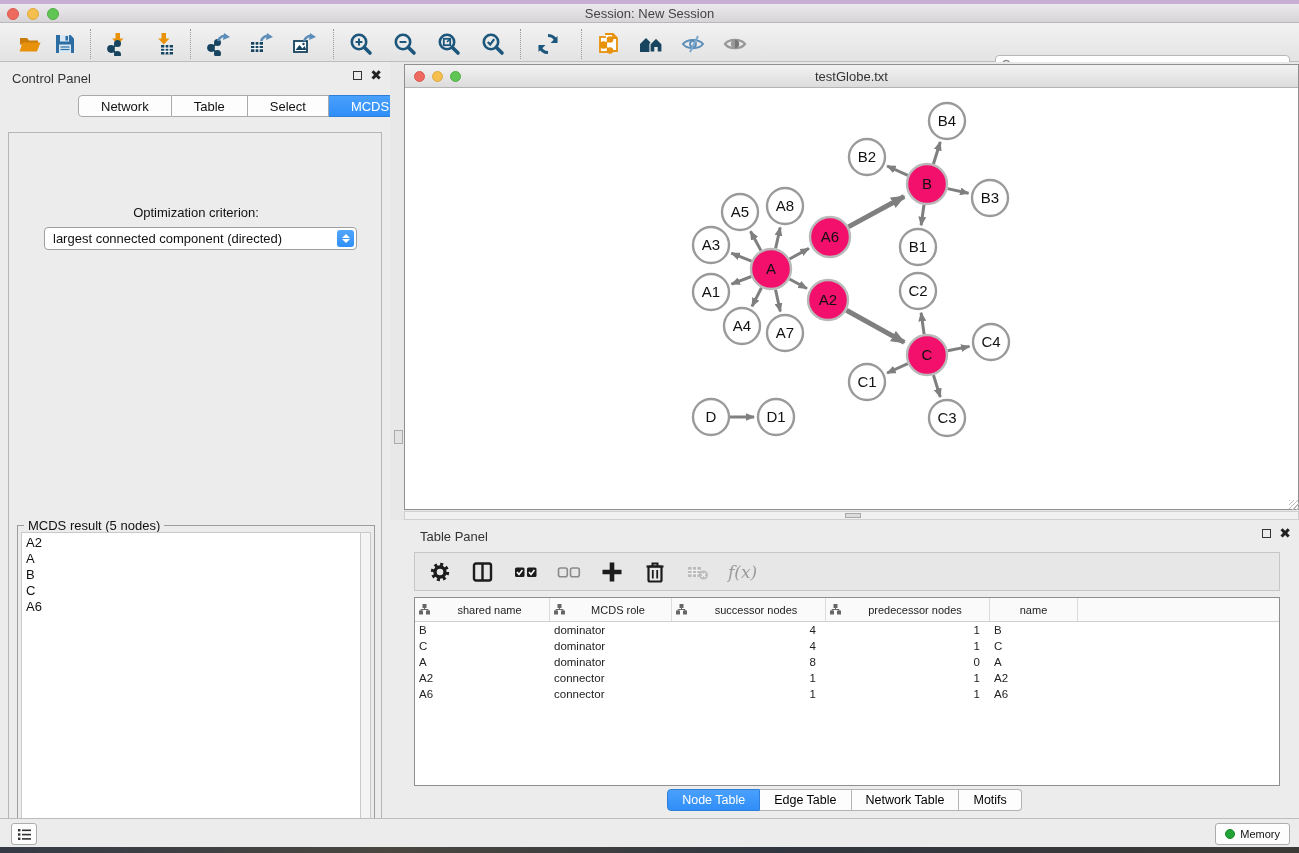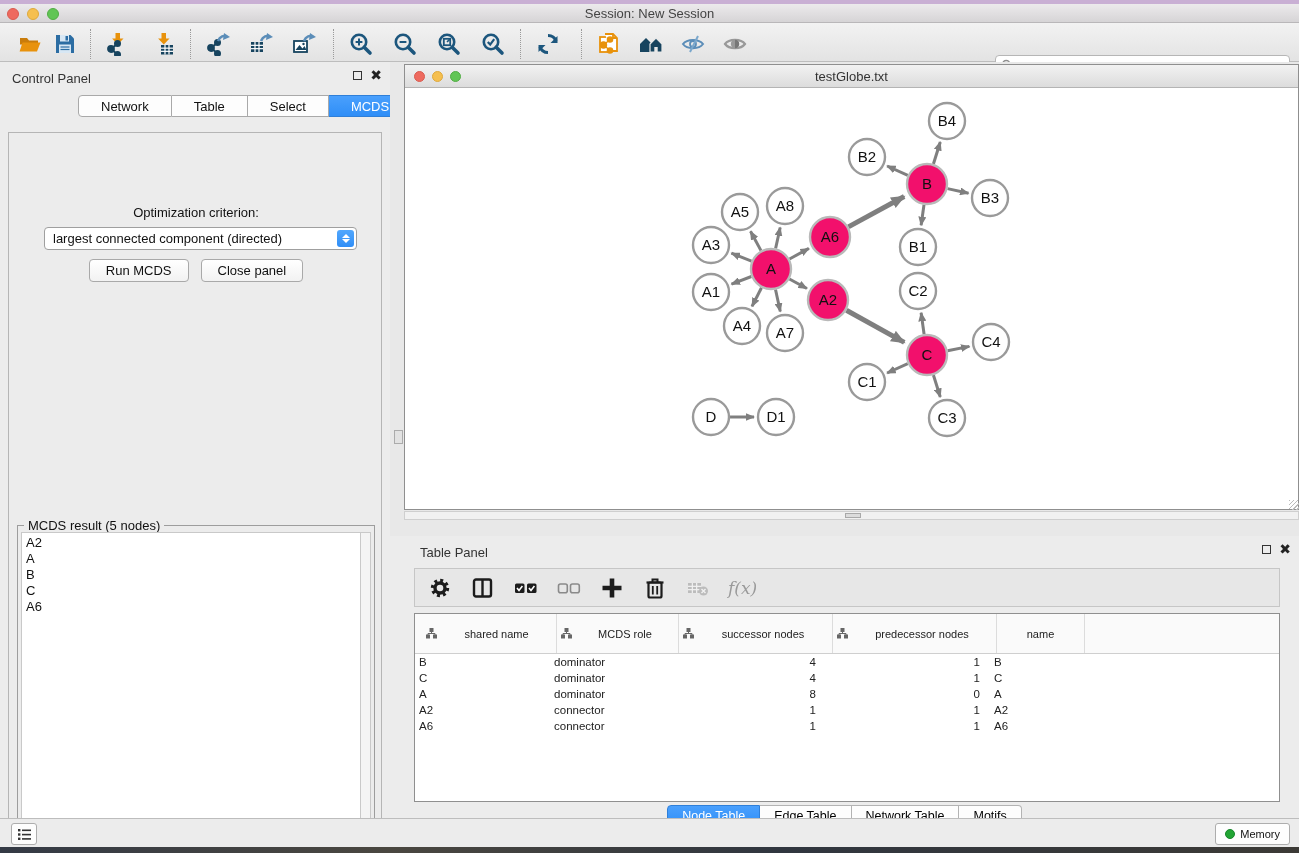--- a/index.html
+++ b/index.html
@@ -70,27 +70,27 @@
   .iframe-title { position:absolute; left:0; right:0; top:4px; text-align:center; font-size:13px; color:#333; }
   .ilights { position:absolute; left:9px; top:6px; display:flex; gap:7px; }
   .ilight { width:11px; height:11px; border-radius:50%; }
   .canvas { position:absolute; left:0; top:23px; right:0; bottom:0; background:#fff; overflow:hidden; }
   .h-scroll { position:absolute; left:14px; top:449px; width:895px; height:9px; background:#f1f1f1; border:1px solid #cfcfcf; }
   .h-scroll .handle { position:absolute; left:440px; top:1px; width:16px; height:5px; background:#dcdcdc; border:1px solid #a9a9a9; }
   .grip { position:absolute; left:899px; top:438px; width:10px; height:10px;
     background:repeating-linear-gradient(135deg,#bbb 0 1px,transparent 1px 3px); }
 
   
-  .tpanel { position:absolute; left:390px; top:536px; width:909px; height:298px; background:#ececec; }
+  .tpanel { position:absolute; left:390px; top:520px; width:909px; height:298px; background:#ececec; }
   .tp-toolbar { position:absolute; left:24px; top:32px; width:866px; height:39px; background:#e7e7e7;
     border:1px solid #c6c6c6; display:flex; align-items:center; gap:17px; padding-left:12px; }
   .tp-ico { width:26px; height:26px; display:flex; align-items:center; justify-content:center; }
   .fx-label { font-family:"DejaVu Serif","Liberation Serif",serif; font-style:italic; font-size:17px; color:#9a9a9a; }
   .dtable { position:absolute; left:24px; top:77px; width:866px; height:189px; background:#fff; border:1px solid #8f8f8f; overflow:hidden; }
-  .thead { display:flex; height:40px; background:#fafafa; border-bottom:1px solid #cfcfcf;padding-left:7px; }
+  .thead { display:flex; height:24px; background:#fafafa; border-bottom:1px solid #cfcfcf; }
   .th { display:flex; align-items:center; font-size:11px; color:#222; border-right:1px solid #dcdcdc; position:relative; }
   .th .hlabel { flex:1; text-align:center; }
   .th svg { margin-left:4px; }
   .trow { display:flex; height:16px; font-size:11.5px; align-items:center; }
   .td { padding:0 4px; white-space:nowrap; overflow:hidden; }
   .tp-tabs { position:absolute; left:0; width:909px; top:269px; display:flex; justify-content:center; }
   .tp-tab { height:22px; padding:0 14px; background:#fdfdfd; border:1px solid #b3b3b3; border-left:none;
     font-size:12.5px; display:flex; align-items:center; color:#000000; }
   .tp-tab:first-child { border-left:1px solid #b3b3b3; border-radius:4px 0 0 4px; }
   .tp-tab:last-child { border-radius:0 4px 4px 0; }
@@ -302,24 +302,20 @@
       <div class="cp-tab sel">MCDS</div>
     </div>
   <div class="cp-content">
     <div class="opt-label">Optimization criterion:</div>
     <div class="criterion">
       <span>largest connected component (directed)</span>
       <span class="spin">
           <b class="up"></b>
           <b class="dn"></b>
         </span>
-    </div>
-    <div class="cp-btnrow">
-      <div class="mac-btn">Run MCDS</div>
-      <div class="mac-btn">Close panel</div>
     </div>
     <div class="groupbox">
       <span class="gb-title">MCDS result (5 nodes)</span>
       <div class="gb-list" id="result-list">
           <div>A2</div>
           <div>A</div>
           <div>B</div>
           <div>C</div>
           <div>A6</div>
         </div>

